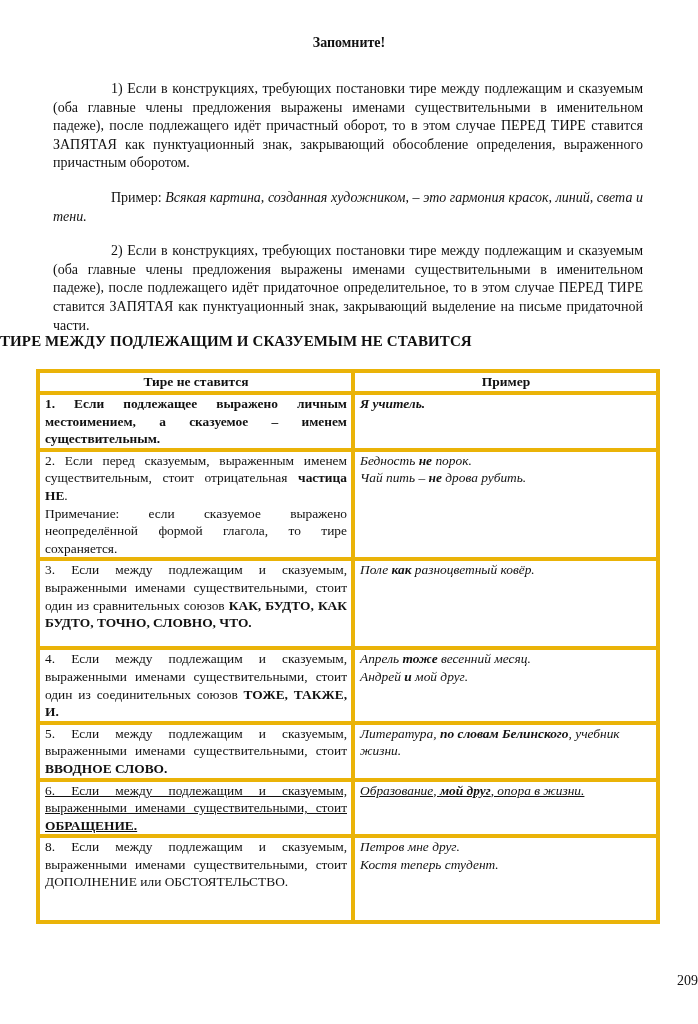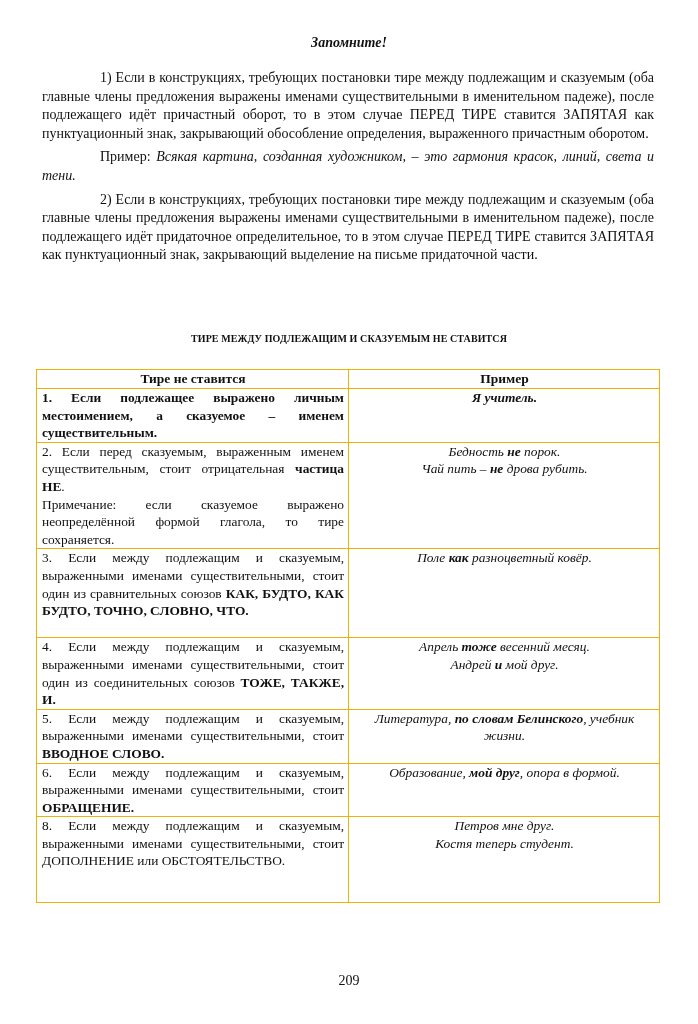--- a/index.html
+++ b/index.html
@@ -1,38 +1,38 @@
 <!DOCTYPE html>
 <html><head>
 <meta charset="utf-8">
 <style>
   html, body { margin: 0; padding: 0; background: #ffffff; }
   body { width: 698px; height: 1024px; position: relative; overflow: hidden;
          font-family: "Liberation Serif", "DejaVu Serif", serif; color: #111; }
   .page-title { position: absolute; top: 35px; left: 0; width: 698px; text-align: center;
-                font-weight: bold; font-size: 14px; font-style: italic; }
+                font-weight: bold; font-size: 14px; }
   .rules { position: absolute; top: 64px; left: 37px; width: 622px; font-size: 14px;
            line-height: 18.6px; text-align: justify; }
-  .rules p { margin: 5px; text-indent: 58px; }
+  .rules p { margin: 16px; text-indent: 58px; }
   .rules i { font-style: italic; }
-  .table-title { position: absolute; top: 333px; left: 0; width: 698px; text-align: center;
-                 font-weight: bold; font-size: 10px; letter-spacing: 0.1px; }
+  .table-title { position: absolute; top: 333px; left: 0; width: 698px; 
+                 font-weight: bold; font-size: 15px; letter-spacing: 0.1px; }
   table.rules-table { position: absolute; top: 369px; left: 36px; width: 624px;
          border-collapse: collapse; font-size: 13.4px; line-height: 17.6px; }
-  table.rules-table td, table.rules-table th { border: 1px solid #eab308; vertical-align: top; padding: 0 4px 0 5px; }
+  table.rules-table td, table.rules-table th { border: 4px solid #eab308; vertical-align: top; padding: 0 4px 0 5px; }
   table.rules-table th { font-weight: bold; font-size: 13.5px; height: 18px; line-height: 18px; text-align: center; }
   td.rule { width: 302px; text-align: justify; font-family: "Liberation Serif", serif; }
-  td.ex { text-align: center; font-style: italic; padding-top: 1px; }
+  td.ex { text-align: left; font-style: italic; padding-top: 1px; }
   td.ex b { font-weight: bold; }
   .r1 { height: 53px; font-weight: bold; } .r2 { height: 106px; margin-left: 42px; } .r3 { height: 89px; } .r4 { height: 71px; }
-  .r5 { height: 52px; } .r6 { height: 52px; } .r7 { height: 54px; } .r8 { height: 86px; }
+  .r5 { height: 52px; } .r6 { height: 52px; text-decoration: underline; } .r7 { height: 54px; } .r8 { height: 86px; }
   .b { font-weight: bold; }
   .note { display: block; }
   .ex-line { display: block; }
-  .page-number { position: absolute; top: 973px; left: 0; width: 698px; text-align: center; font-size: 14px; }
+  .page-number { position: absolute; top: 973px; left: 0; width: 698px; text-align: right; font-size: 14px; }
 </style>
 </head>
 <body>
 
 <div class="page-title">Запомните!</div>
 
 <div class="rules">
   <p>1) Если в конструкциях, требующих постановки тире между подлежащим и сказуемым (оба главные члены предложения выражены именами существительными в именительном падеже), после подлежащего идёт причастный оборот, то в этом случае ПЕРЕД ТИРЕ ставится ЗАПЯТАЯ как пунктуационный знак, закрывающий обособление определения, выраженного причастным оборотом.</p>
   <p><span>Пример:</span> <i>Всякая картина, созданная художником, – это гармония красок, линий, света и тени.</i></p>
   <p>2) Если в конструкциях, требующих постановки тире между подлежащим и сказуемым (оба главные члены предложения выражены именами существительными в именительном падеже), после подлежащего идёт придаточное определительное, то в этом случае ПЕРЕД ТИРЕ ставится ЗАПЯТАЯ как пунктуационный знак, закрывающий выделение на письме придаточной части.</p>
@@ -76,21 +76,21 @@
       </tr>
       <tr class="r5">
         <td class="rule"><span>5. Если между подлежащим и сказуемым, выраженными именами существительными, стоит </span><span class="b">ВВОДНОЕ СЛОВО.</span></td>
         <td class="ex">
           <span class="ex-line"><span>Литература, </span><b>по словам Белинского</b><span>, учебник жизни.</span></span>
         </td>
       </tr>
       <tr class="r6">
         <td class="rule"><span>6. Если между подлежащим и сказуемым, выраженными именами существительными, стоит </span><span class="b">ОБРАЩЕНИЕ.</span></td>
         <td class="ex">
-          <span class="ex-line"><span>Образование, </span><b>мой друг</b><span>, опора в формой.</span></span>
+          <span class="ex-line"><span>Образование, </span><b>мой друг</b><span>, опора в жизни.</span></span>
         </td>
       </tr>
       <tr class="r8">
         <td class="rule"><span>8. Если между подлежащим и сказуемым, выраженными именами существительными, стоит ДОПОЛНЕНИЕ или ОБСТОЯТЕЛЬСТВО.</span></td>
         <td class="ex">
           <span class="ex-line"><span>Петров мне друг.</span></span>
           <span class="ex-line"><span>Костя теперь студент.</span></span>
         </td>
       </tr>
     </tbody>

